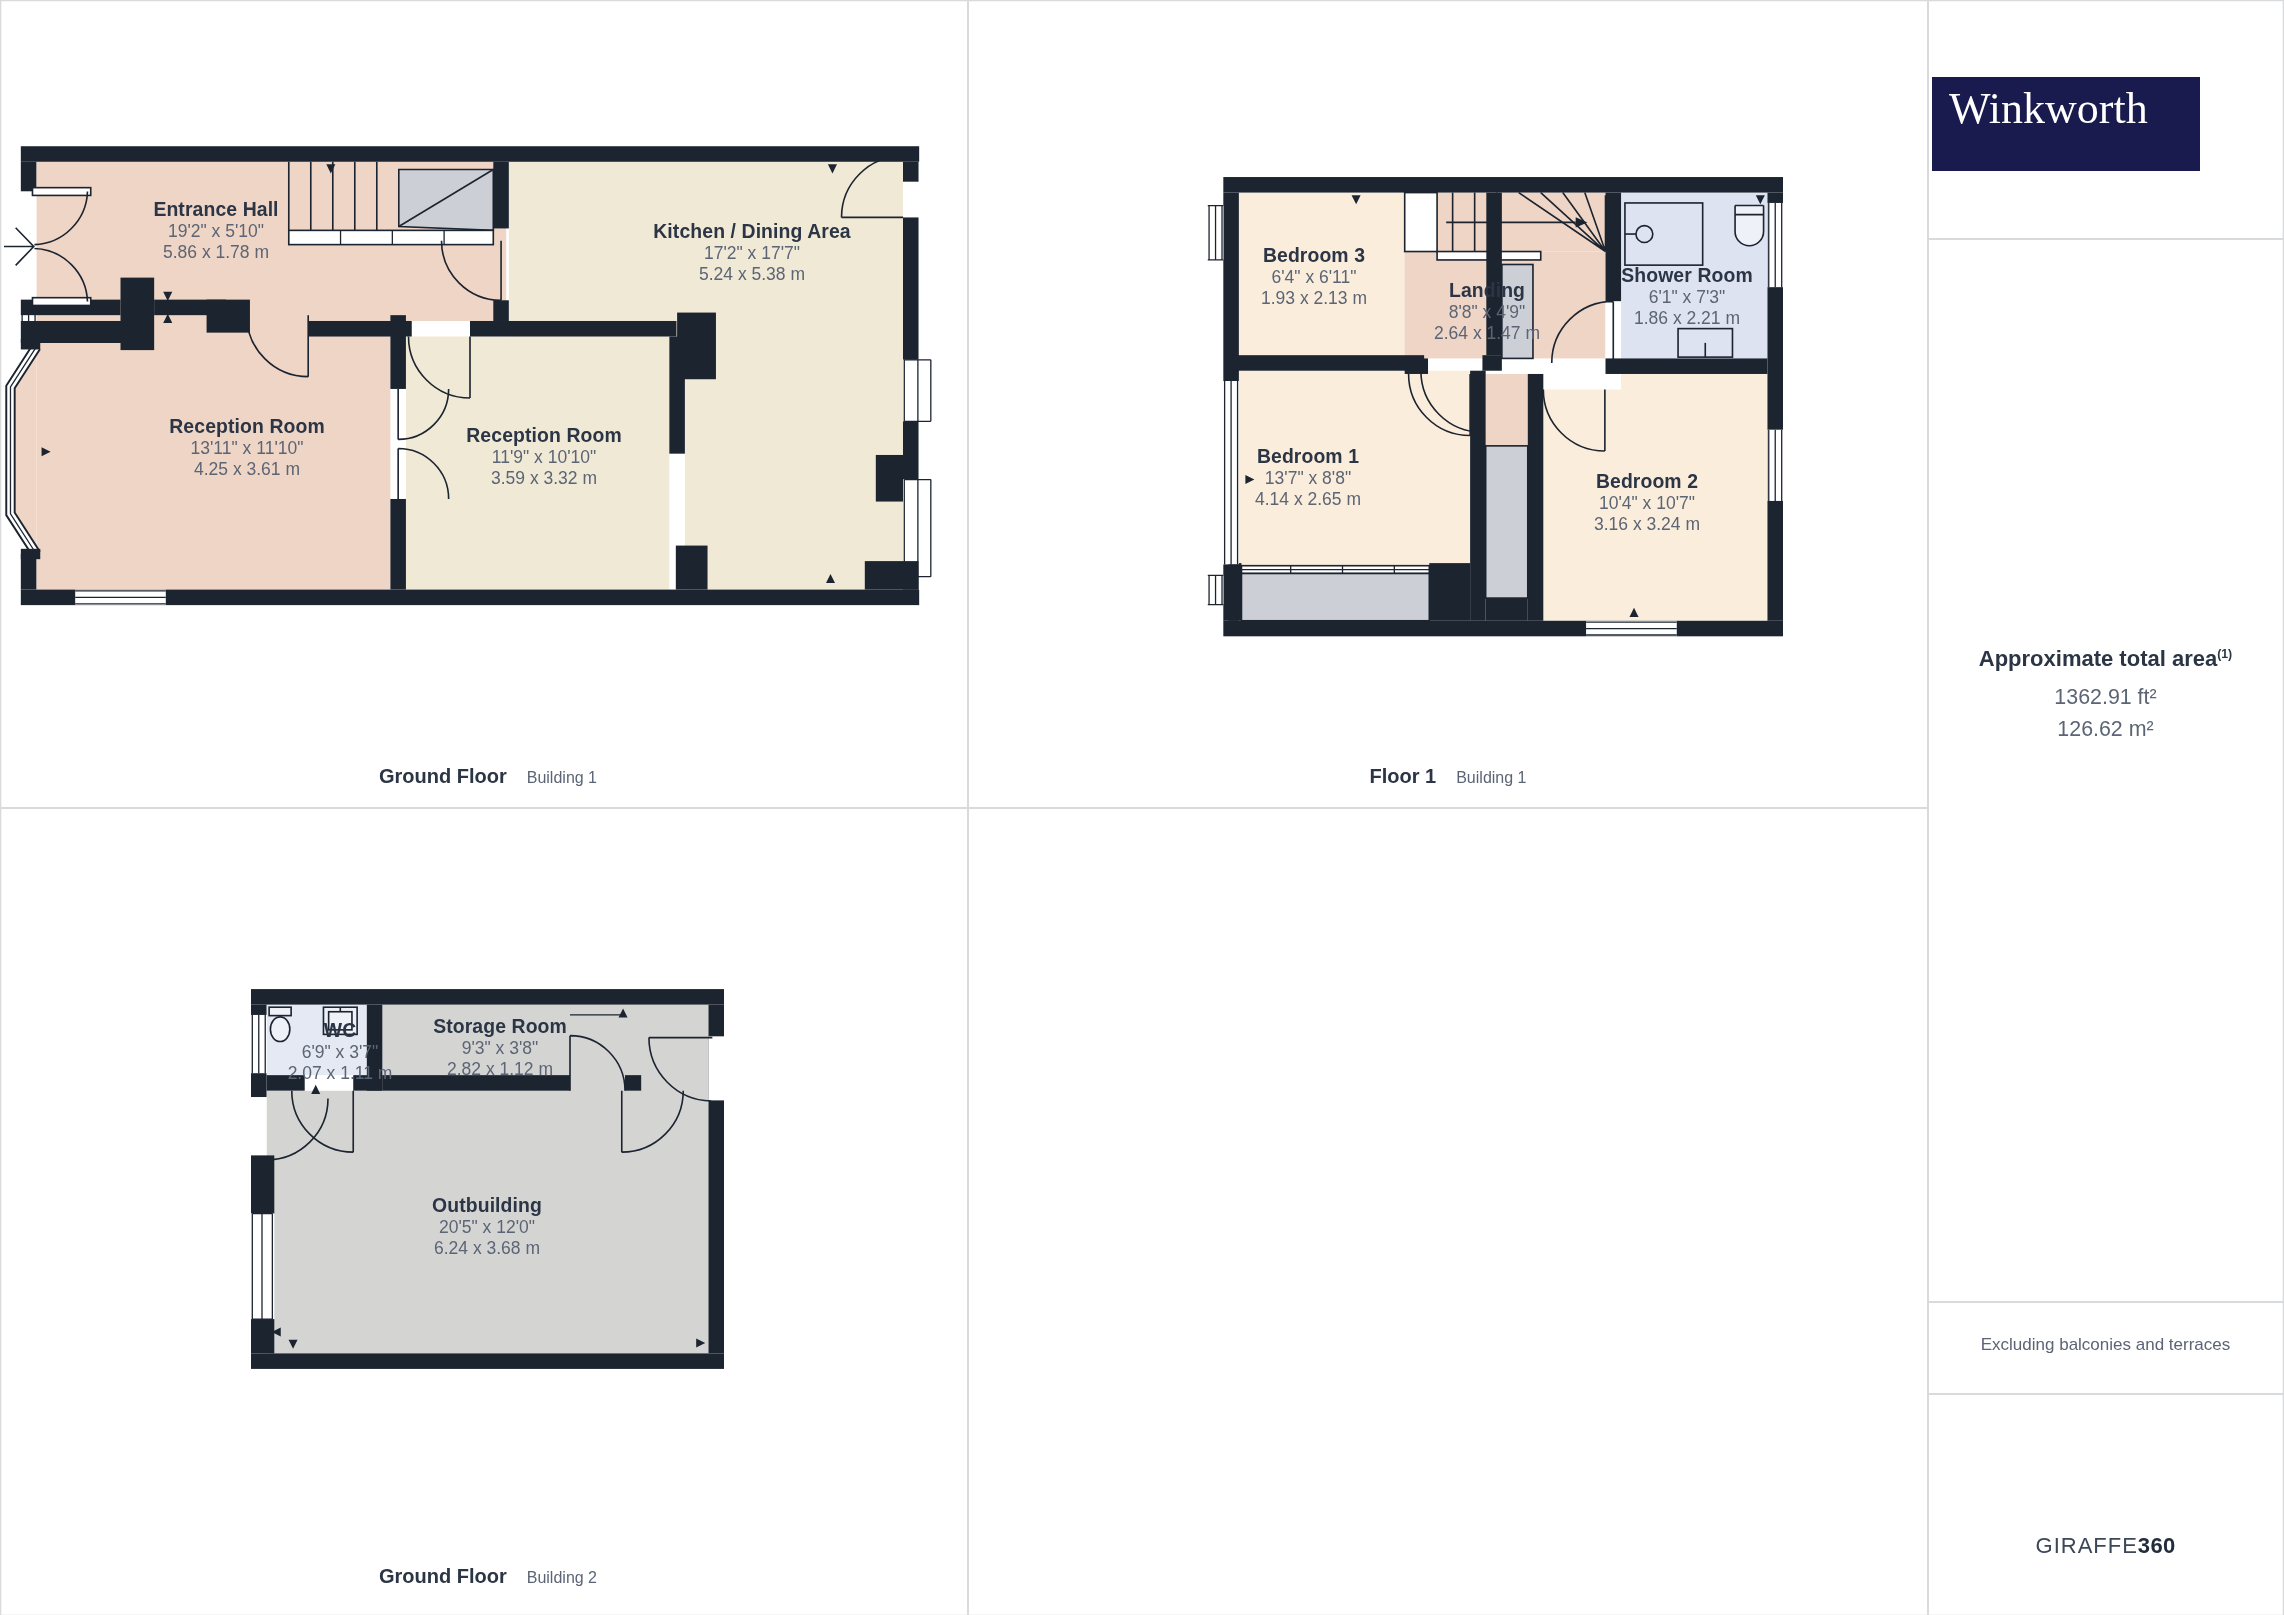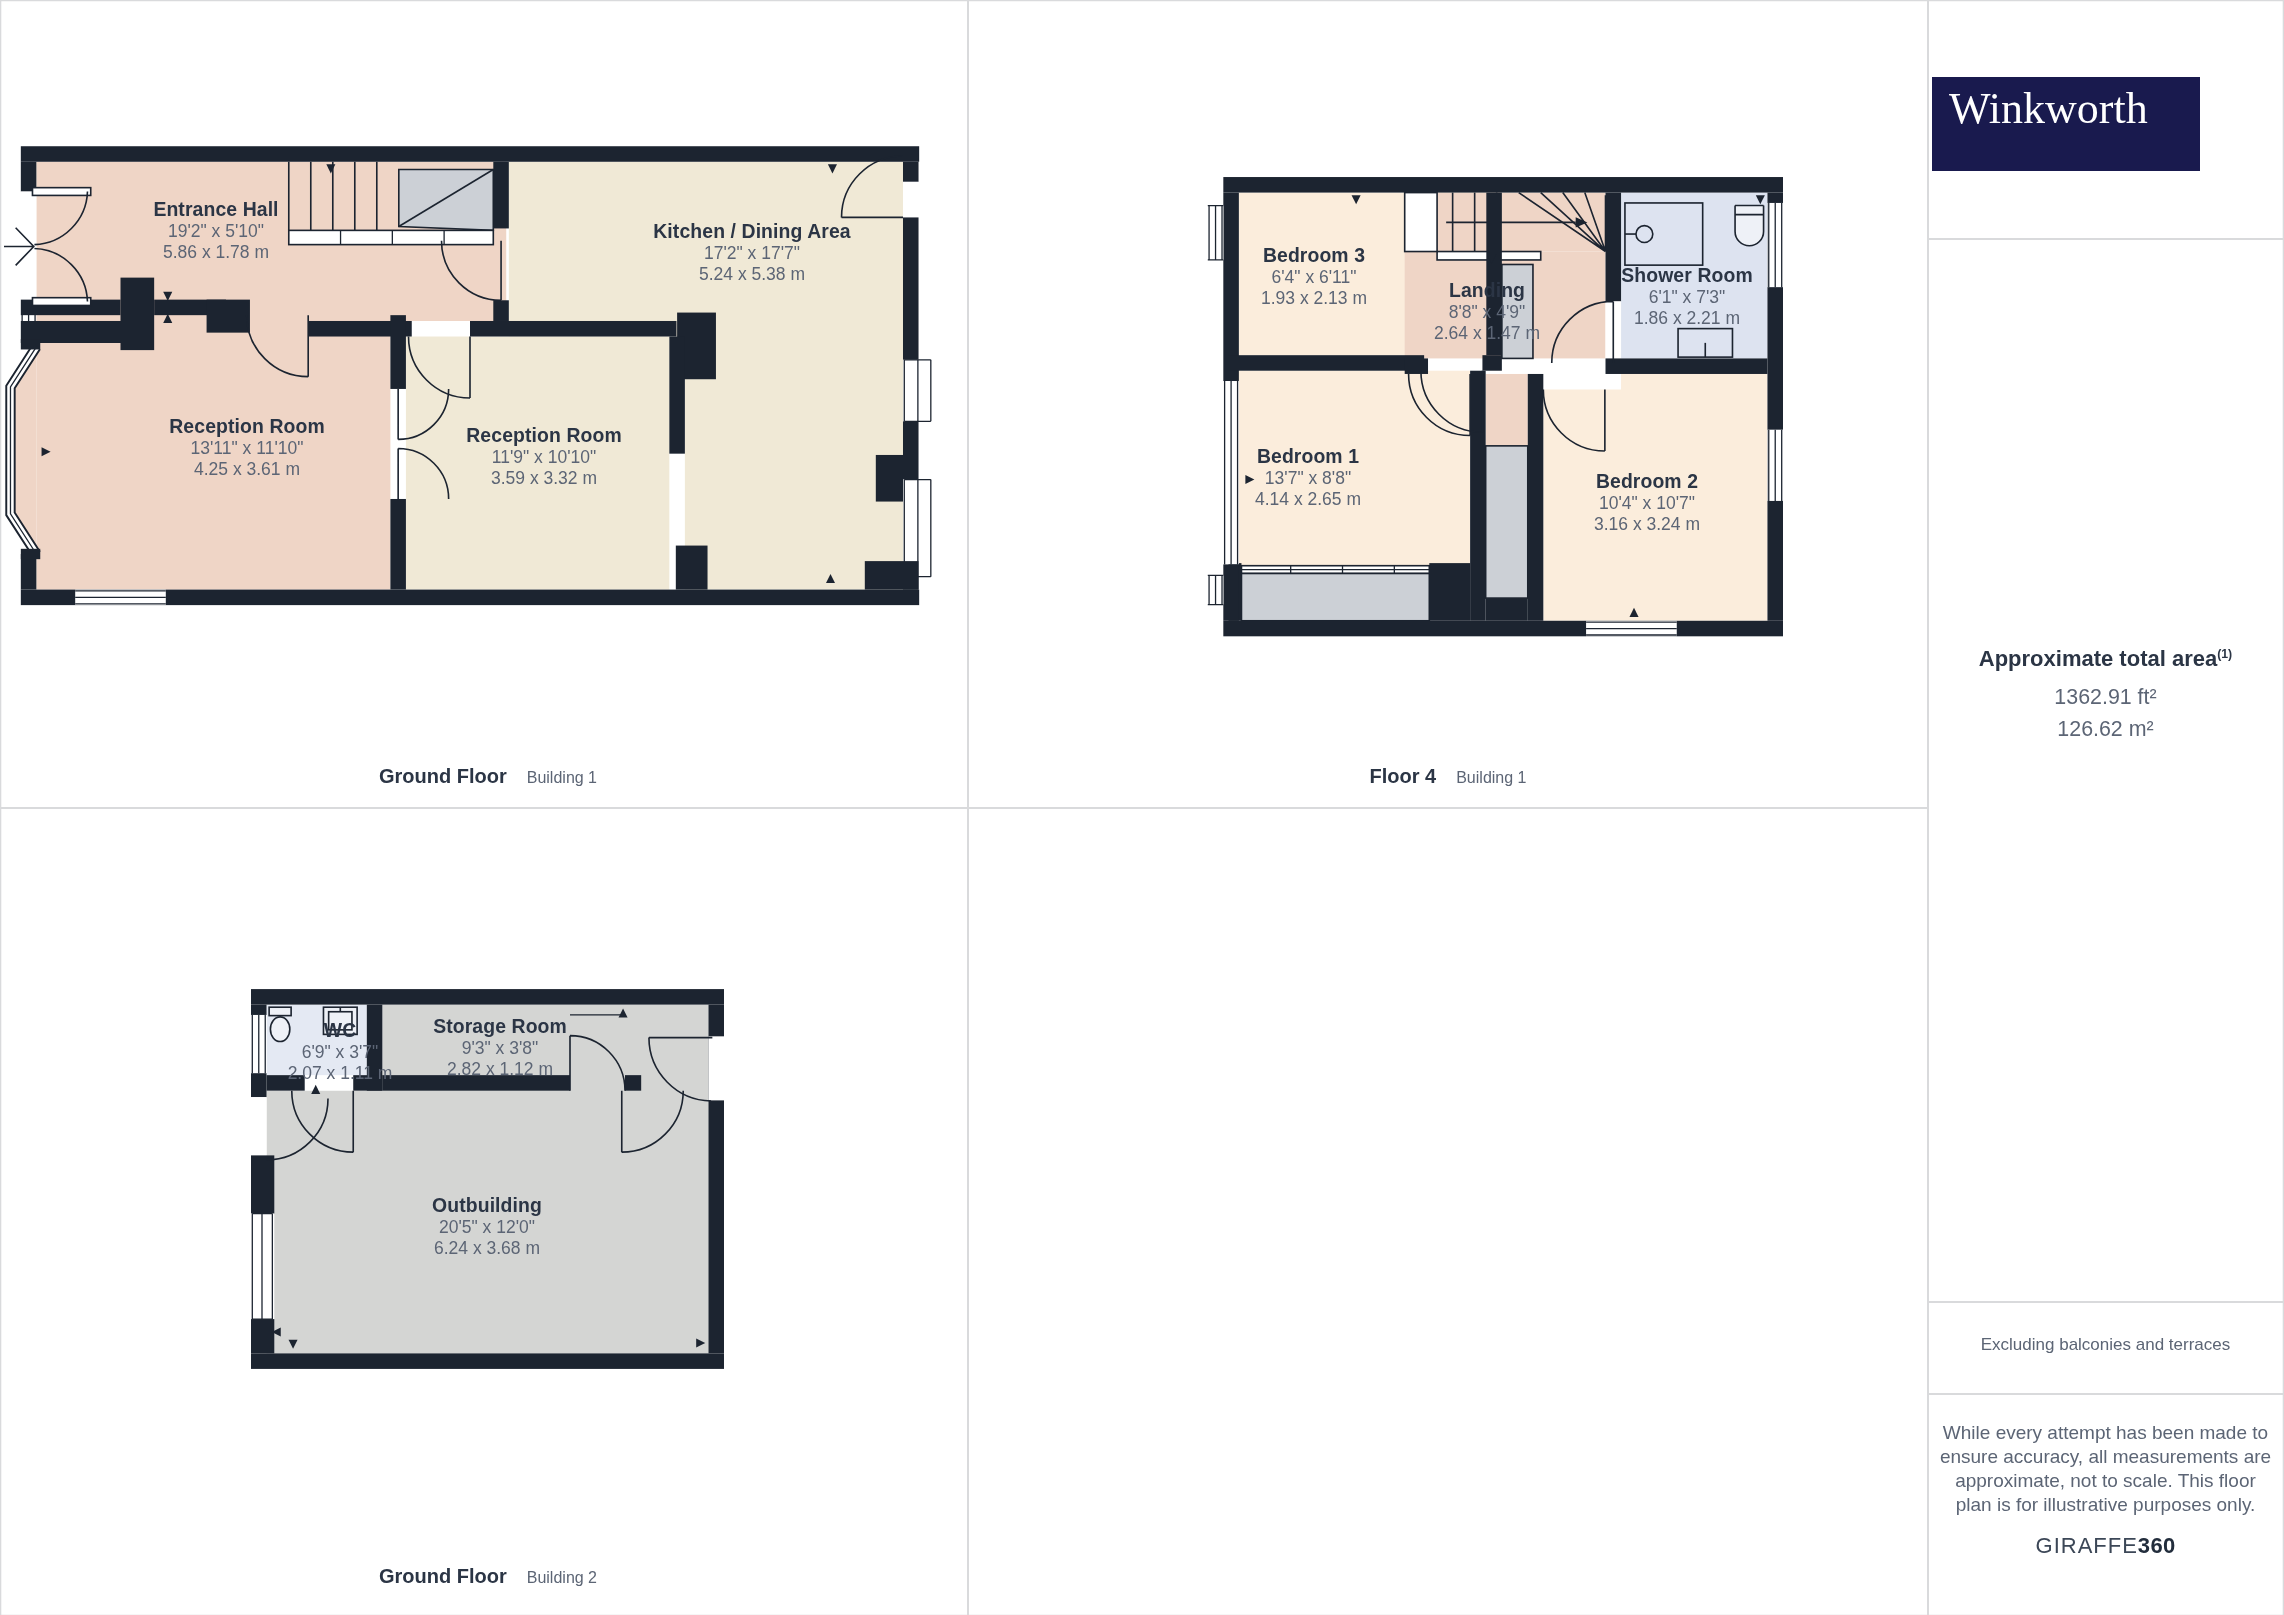--- a/index.html
+++ b/index.html
@@ -317,21 +317,21 @@
       <div class="rd">20'5" x 12'0"</div>
       <div class="rd">6.24 x 3.68 m</div>
     </div>
   </div>
 
   <div class="floor-footer" style="left:488px;top:765px;">
     <span class="ff-floor">Ground Floor</span>
     <span class="ff-building">Building 1</span>
   </div>
   <div class="floor-footer" style="left:1448px;top:765px;">
-    <span class="ff-floor">Floor 4</span>
+    <span class="ff-floor">Floor 1</span>
     <span class="ff-building">Building 1</span>
   </div>
   <div class="floor-footer" style="left:488px;top:1565px;">
     <span class="ff-floor">Ground Floor</span>
     <span class="ff-building">Building 2</span>
   </div>
 
   <div class="logo-box">
     <div class="logo-text">Winkworth</div>
   </div>
@@ -339,25 +339,19 @@
   <div class="sb-block" style="top:646px;">
     <div class="sb-heading"><span>Approximate total area</span><sup>(1)</sup></div>
     <div class="sb-value" style="margin-top:9px;">1362.91 ft²</div>
     <div class="sb-value">126.62 m²</div>
   </div>
 
   <div class="sb-block" style="top:1335px;">
     <div class="sb-note">Excluding balconies and terraces</div>
   </div>
 
-  <div class="sb-block" style="top:1421px;">
-    <div class="sb-disclaimer">While every attempt has been made to</div>
-    <div class="sb-disclaimer">ensure accuracy, all measurements are</div>
-    <div class="sb-disclaimer">approximate, not to scale. This floor</div>
-    <div class="sb-disclaimer">plan is for illustrative purposes only.</div>
-  </div>
 
   <div class="sb-block" style="top:1533px;">
     <span class="giraffe"><span>GIRAFFE</span><b>360</b></span>
   </div>
 
 </div>
 
 
 </body></html>

